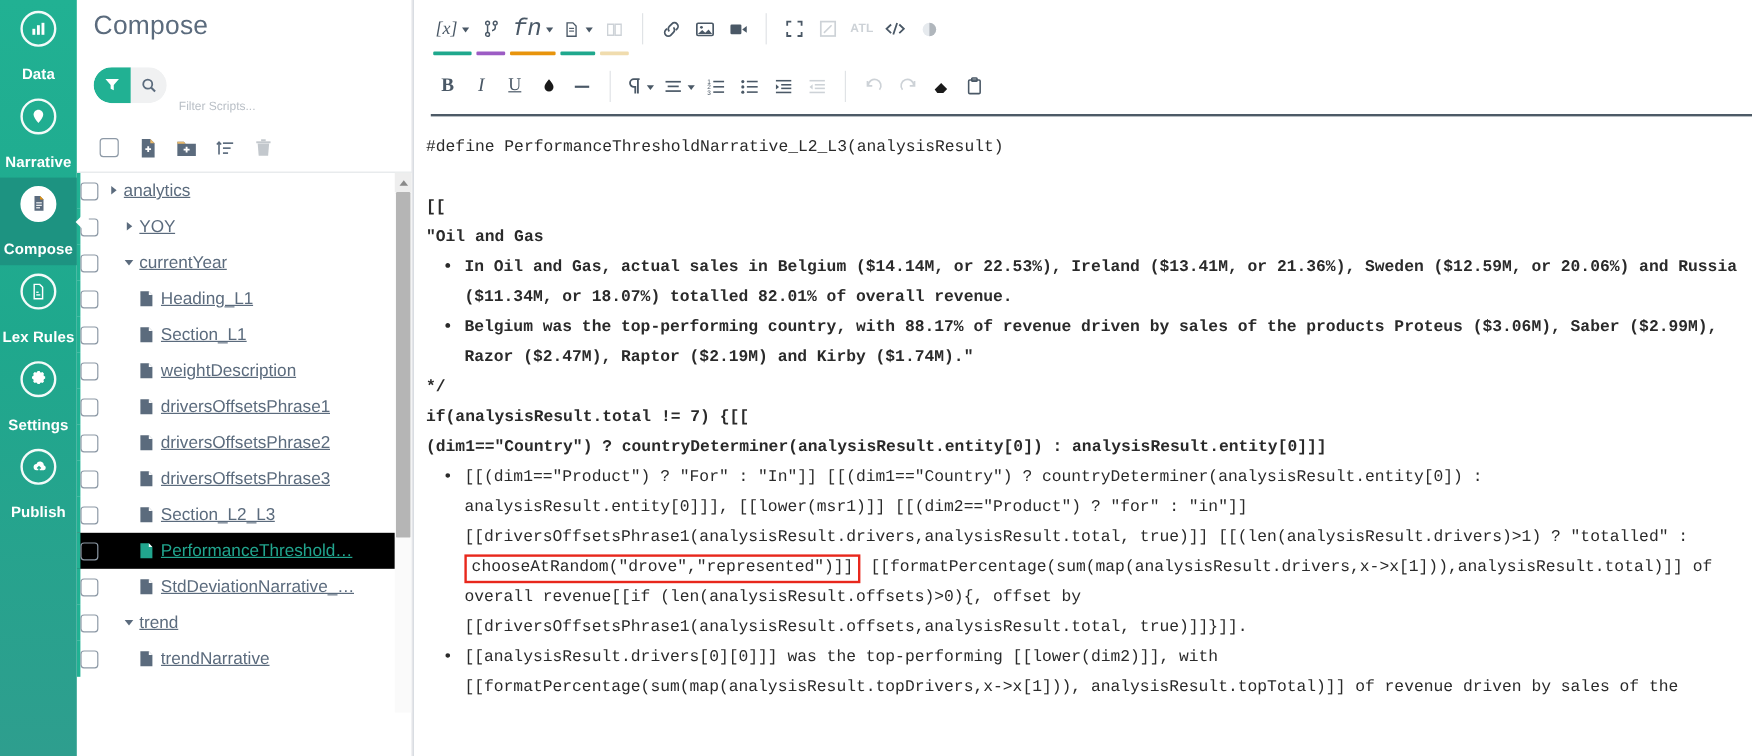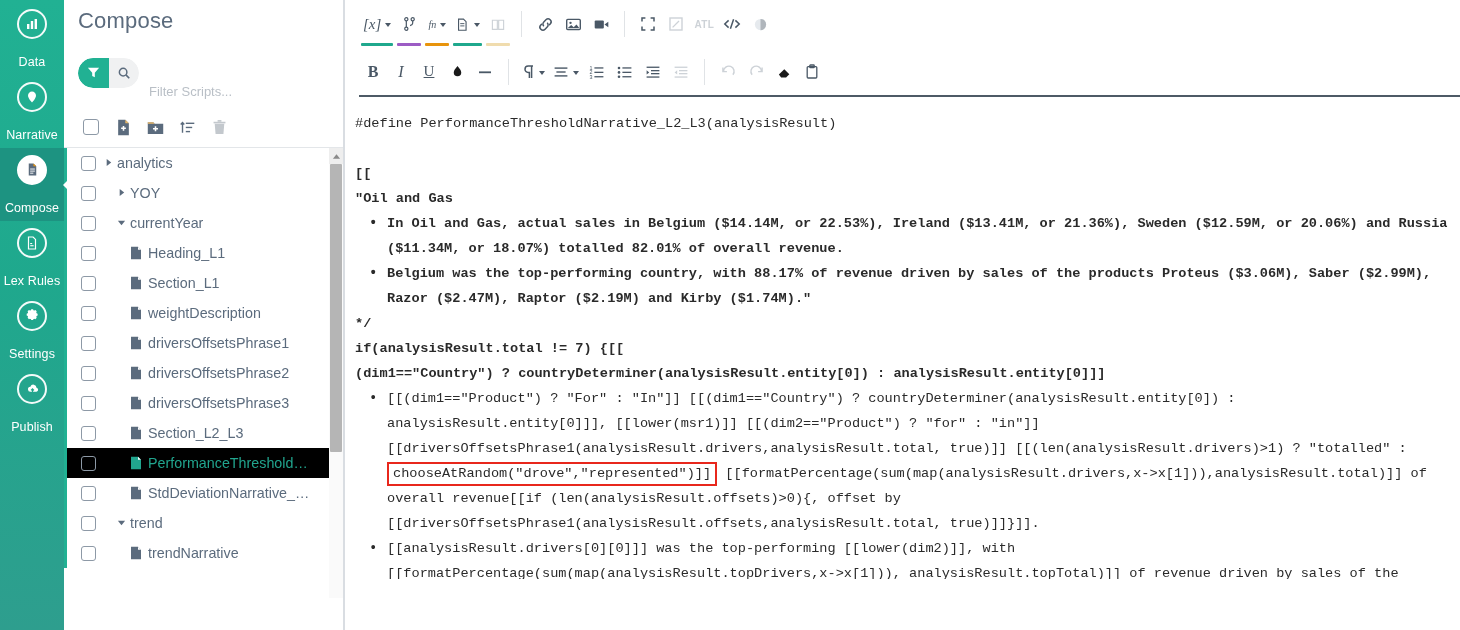--- a/index.html
+++ b/index.html
@@ -14,21 +14,21 @@
   
   .rail {
     width: 64px; height: 630px; flex: 0 0 64px;
     background: linear-gradient(180deg, #21b193 0%, #1fa88d 45%, #2e9e8e 100%);
     display: flex; flex-direction: column; align-items: center;
     padding-top: 2px; position: relative; z-index: 5;
   }
   .rail-item {
     width: 64px; height: 73px;
     display: flex; flex-direction: column; align-items: center; justify-content: center;
-    position: relative; cursor: pointer; gap: 16px;
+    position: relative; cursor: pointer; gap: 16px; font-weight: bold;
   }
   .rail-item.active { background: #1d9381; }
   .rail-item.active::after {
     content: ""; position: absolute; right: -10px; top: 50%;
     transform: translateY(-50%);
     border-top: 11px solid transparent; border-bottom: 11px solid transparent;
     border-right: 11px solid #ffffff;
   }
   .rail-ic {
     width: 30px; height: 30px; border-radius: 50%;
@@ -56,21 +56,21 @@
     border-radius: 15px 0 0 15px;
     display: flex; align-items: center; justify-content: center;
   }
   .f-search {
     width: 30px; height: 30px; background: #f0f1f2;
     border-radius: 0 15px 15px 0;
     display: flex; align-items: center; justify-content: center; color: #5b6b7d;
   }
   .f-input {
     border: 0; outline: 0; background: transparent;
-    font-size: 13px; color: #4a5866; padding-left: 10px; width: 180px;
+    font-size: 10px; color: #4a5866; padding-left: 10px; width: 180px;
     font-family: "Liberation Sans", sans-serif;
     margin-top: 38px;
   }
   .f-input::placeholder { color: #b9bfc6; }
   .tree-tools {
     display: flex; align-items: center; gap: 6px;
     padding: 5px 14px 7px 14px;
     border-bottom: 1px solid #e3e6e9;
   }
   .tt-btn {
@@ -82,22 +82,22 @@
   .tree-main-row {
     display: flex; align-items: center; gap: 12px;
     height: 32px; padding: 0 14px; border-bottom: 1px solid #e3e6e9;
   }
   .tm-label { font-size: 14.5px; color: #5b6b7d; }
 
   .tree-scroll-area { position: relative; height: 450px; overflow: hidden; }
   .tree-list { position: absolute; left: 0; top: 0; right: 14px; }
   .tr {
     display: flex; align-items: center; height: 30px;
-    padding-left: 14px; position: relative; cursor: pointer;
-    border-left: 3px solid #21b193; font-size: 14.3px; color: #5b6b7d;
+    position: relative; cursor: pointer;
+    border-left: 3px solid #21b193; font-size: 14.3px; color: #5b6b7d; text-decoration: underline;
   }
   .tr.sel { background: #000000; color: #21a58e; }
   .tr-cb {
     width: 15px; height: 15px; border: 1.5px solid #8d99a6; border-radius: 3px;
     flex: 0 0 15px; margin-right: 8px;
   }
   .tr-ind { display: inline-block; }
   .tw {
     width: 13px; display: inline-block; color: #5b6b7d;
     font-size: 9px; line-height: 1; flex: 0 0 13px;
@@ -452,21 +452,21 @@
           <svg width="15" height="16" viewBox="0 0 16 16">
               <circle cx="4.6" cy="3" r="1.7" fill="none" stroke="currentColor" stroke-width="1.3"></circle>
               <circle cx="11.4" cy="3" r="1.7" fill="none" stroke="currentColor" stroke-width="1.3"></circle>
               <circle cx="4.6" cy="13" r="1.7" fill="none" stroke="currentColor" stroke-width="1.3"></circle>
               <path d="M4.6 4.8v6.4M11.4 4.8v2.3c0 1.6-1.4 2.2-2.8 2.6" stroke="currentColor" stroke-width="1.3" fill="none"></path>
             </svg>
           <span class="ul-bar" style="background:#9c5cc4"></span>
         </div>
 
         <div class="tb-btn">
-          <span style="font-style:italic;font-family:Liberation Serif, serif;font-size:10px">fn</span>
+          <span style="font-style:italic;font-family:Liberation Mono, monospace;font-size:20px">fn</span>
           <span class="caret"></span>
           <span class="ul-bar" style="background:#e8940c"></span>
         </div>
 
         <div class="tb-btn">
           <svg width="15" height="15" viewBox="0 0 16 16">
               <path d="M3.8 2.2h5.2l2.8 2.8v9.1H3.8z" fill="none" stroke="currentColor" stroke-width="1.2"></path>
               <rect x="5.6" y="6.6" width="4.4" height="1" fill="currentColor"></rect>
               <rect x="5.6" y="9" width="4.4" height="1" fill="currentColor"></rect>
             </svg>

